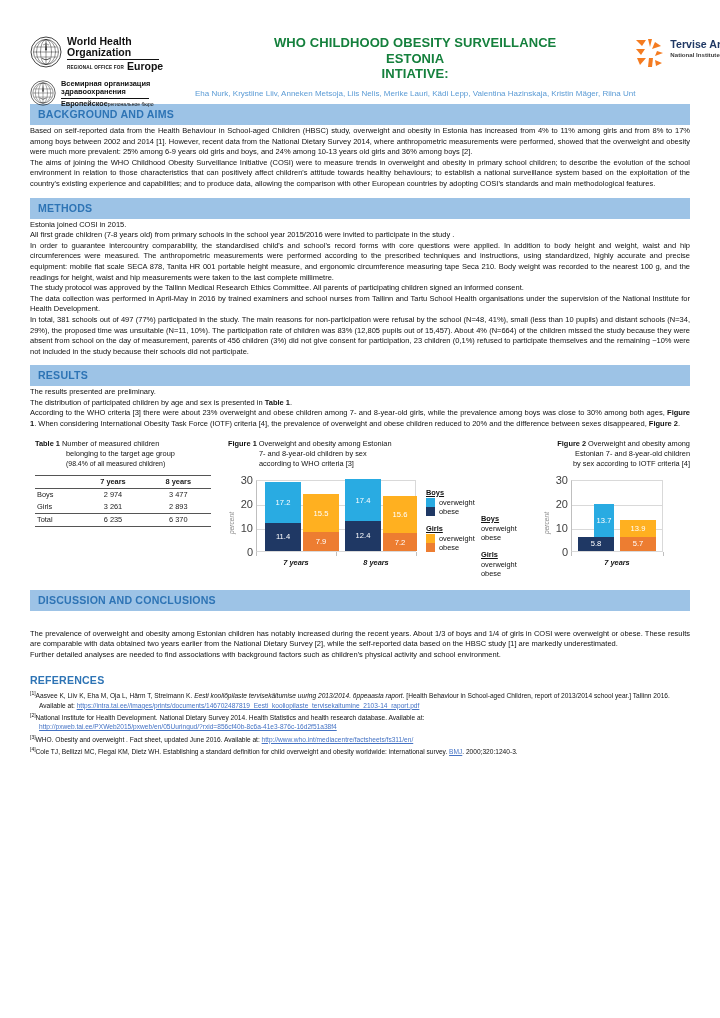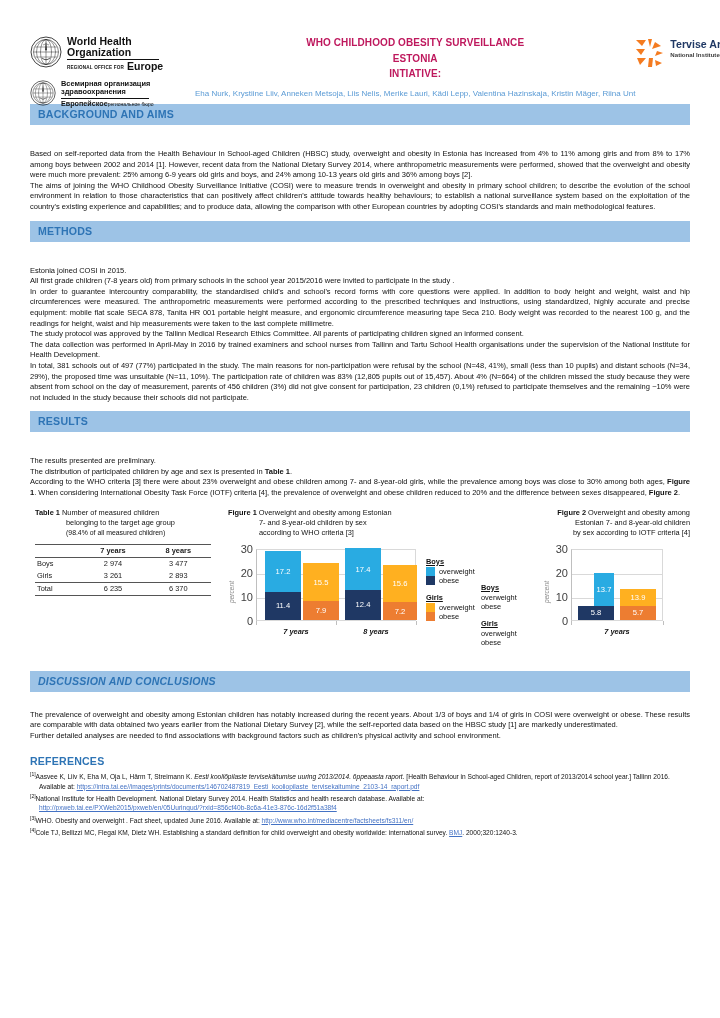--- a/index.html
+++ b/index.html
@@ -32,21 +32,21 @@
   .who-l1{font-size:10.5px;font-weight:bold;line-height:11px;color:#111;}
   .who-rule{border-bottom:1.2px solid #111;margin:1px 0 1px 0;width:92px;}
   .who-l2{font-size:10.5px;font-weight:bold;line-height:11px;color:#111;}
   .who-reg{font-size:4.6px;font-weight:bold;color:#111;letter-spacing:.2px;display:inline-block;vertical-align:1.5px;}
   .who-l1ru{font-size:7.4px;font-weight:bold;line-height:8.6px;color:#111;}
   .who-l2ru{font-size:7.2px;font-weight:bold;line-height:8.4px;color:#111;}
   .who-l2ru .thin{font-weight:normal;font-size:5px;}
 
   .title-block{flex:1 1 auto;text-align:center;padding-top:1px;}
   .poster-title{
-    color:#be185d;font-size:10px;font-weight:bold;line-height:15.5px;
+    color:#15803d;font-size:13px;font-weight:bold;line-height:15.5px;
     letter-spacing:.1px;
   }
   .authors{
     color:#5b9bd5;font-size:8px;line-height:11px;margin-top:6px;
     white-space:nowrap;
   }
   .logo-right{width:176px;flex:0 0 176px;display:flex;align-items:flex-start;gap:5px;padding-top:4px;}
   .tai-mark{width:30px;height:30px;flex:0 0 30px;}
   .tai-t1{font-size:10.6px;font-weight:bold;color:#1f3864;line-height:13px;white-space:nowrap;}
   .tai-t2{font-size:6.1px;font-weight:bold;color:#3c3c3c;line-height:8px;white-space:nowrap;}
@@ -58,21 +58,21 @@
     font-size:10.6px;font-weight:bold;
     letter-spacing:.2px;
     padding:4px 8px 4px 8px;
     margin-top:8px;
     line-height:13px;
   }
   .body-text{
     font-size:7.5px;line-height:10.6px;
     text-align:justify;
     color:#111;
-    margin-top:24px;
+    margin-top:1px;
   }
   .body-text p{margin:0;}
   .body-text p.noj{text-align:left;}
   b.bd{font-weight:bold;}
 
   
   .results-row{
     display:flex;
     margin-top:9px;
     align-items:flex-start;
@@ -424,21 +424,21 @@
             </div>
           </div>
           <div class="tickmark" style="left:28px;top:78px;width:1px;height:4px;"></div>
           <div class="tickmark" style="left:120px;top:78px;width:1px;height:4px;"></div>
           <div class="xlab" style="left:28px;top:84px;width:92px;">7 years</div>
         </div>
       </div>
     </div>
   </div>
 
-  <div class="section-bar" style="margin-top:16px;font-style:italic;">DISCUSSION AND CONCLUSIONS</div>
+  <div class="section-bar" style="margin-top:4px;">DISCUSSION AND CONCLUSIONS</div>
   <div class="body-text" style="margin-top:18px;">
     <p>The prevalence of overweight and obesity among Estonian children has notably increased during the recent years. About 1/3 of boys and 1/4 of girls in COSI were overweight or obese. These results are comparable with data obtained two years earlier from the National Dietary Survey [2], while the  self-reported data based on the HBSC study [1] are markedly underestimated.</p>
     <p class="noj">Further detailed analyses are needed to find associations with background factors such as children's physical activity and school environment.</p>
   </div>
 
   <div class="ref-title">REFERENCES</div>
 
   <div class="ref">
     <sup>[1]</sup><span>Aasvee K, Liiv K, Eha M, Oja L, Härm T, Streimann K. </span><i>Eesti kooliõpilaste tervisekäitumise uuring 2013/2014. õppeaasta raport.</i><span> [Health Behaviour in School-aged Children, report of 2013/2014 school year.] Tallinn 2016. Available at: </span><a class="lnk" href="#">https://intra.tai.ee//images/prints/documents/146702487819_Eesti_kooliopilaste_tervisekaitumine_2103-14_raport.pdf</a>
   </div>

